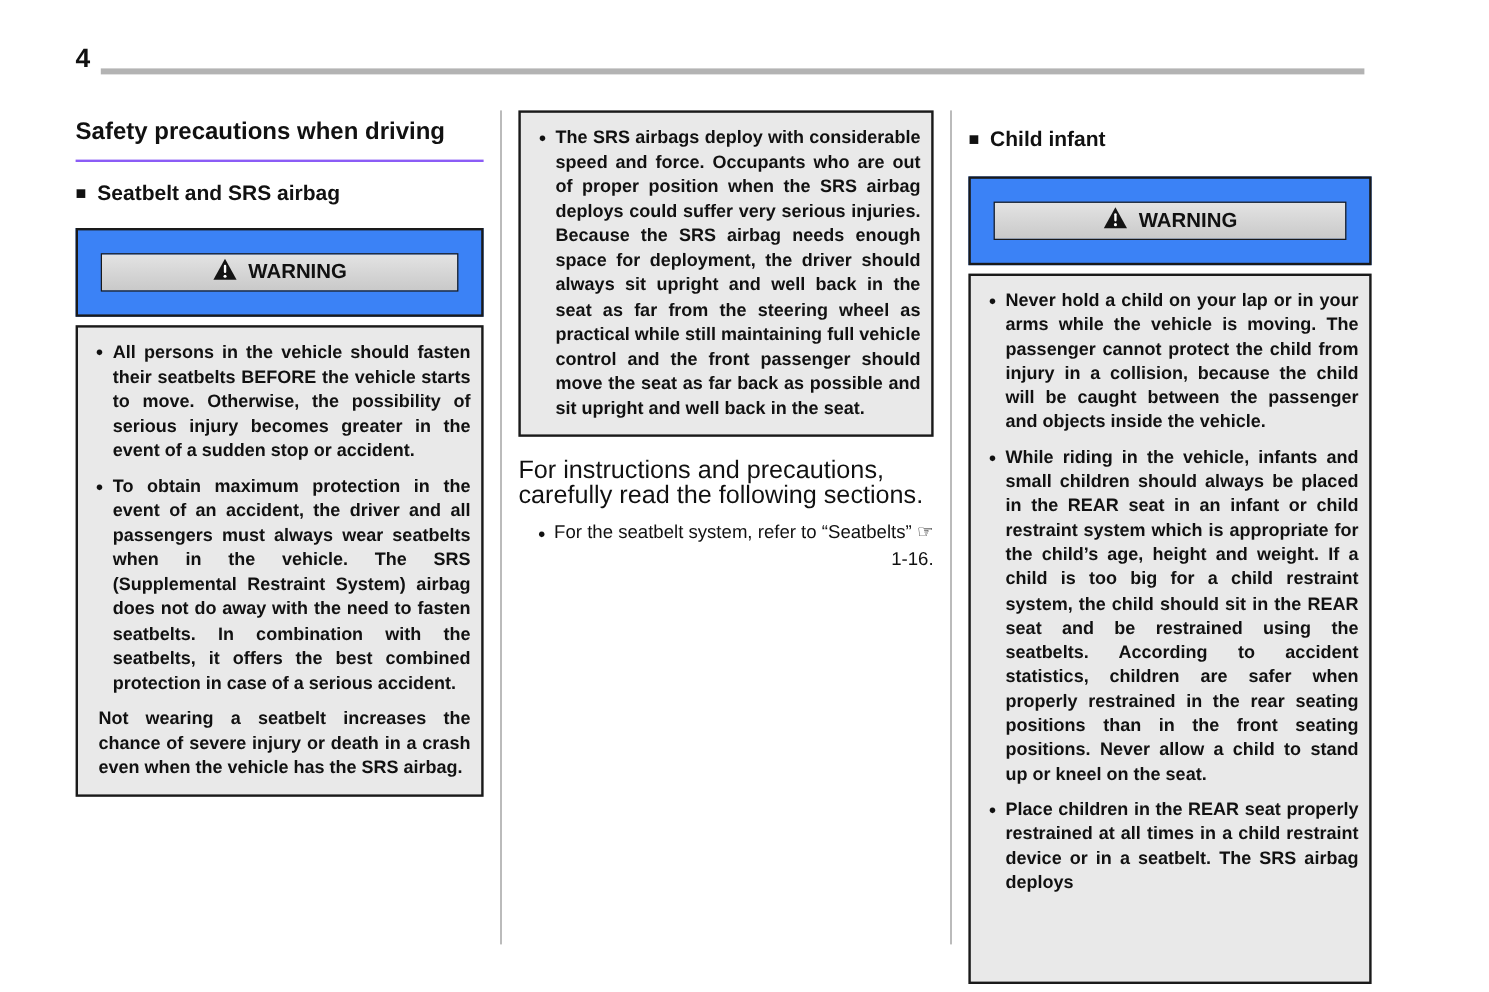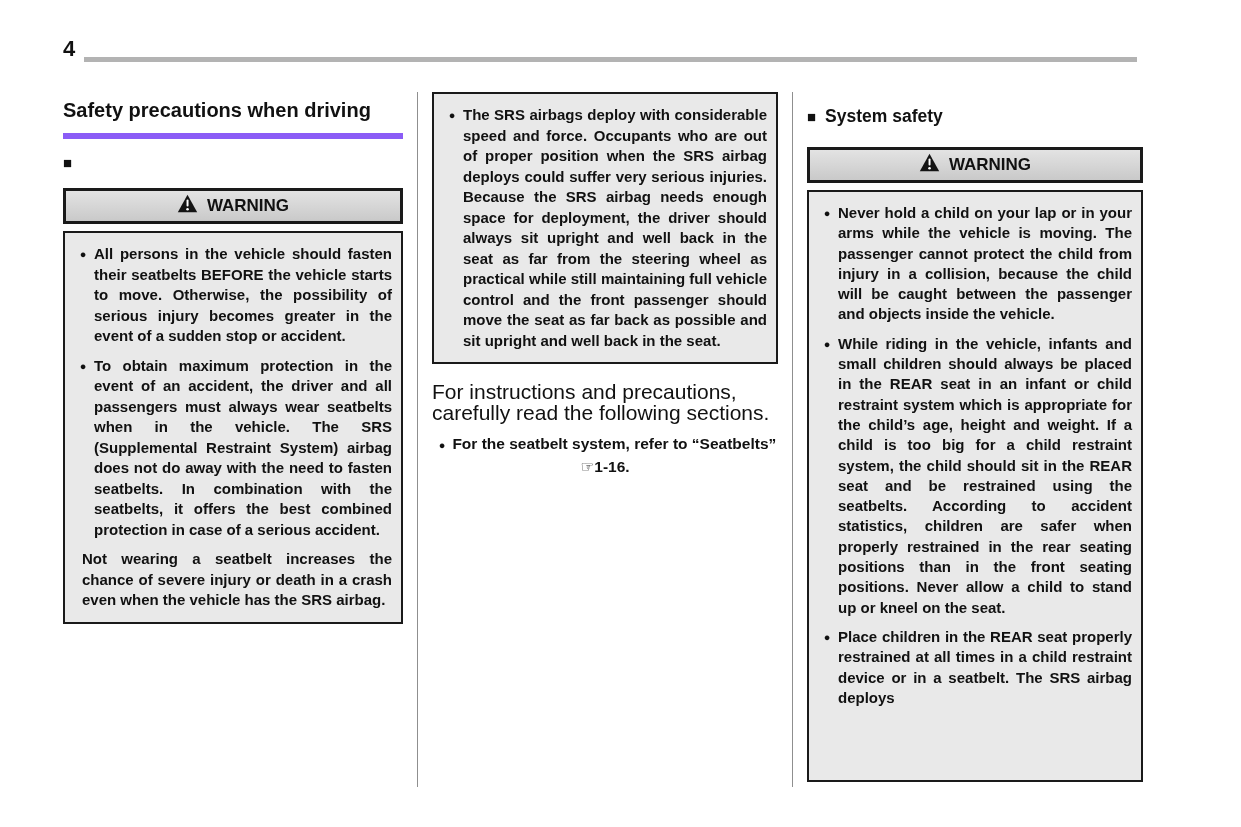--- a/index.html
+++ b/index.html
@@ -25,33 +25,33 @@
     display:flex;align-items:stretch;
   }
   .col{box-sizing:border-box;}
   .col1{width:340px;}
   .col2{width:346px;}
   .col3{flex:1;}
   .divider{width:1px;background:#8f8f8f;margin:0 14px;}
   h1.page-title{
     margin:6px 0 16px 0;
     font-size:20px;line-height:1.25;font-weight:700;
-    border-bottom:6px solid #8b5cf6;
+    border-bottom:2px solid #8b5cf6;
     padding-bottom:10px;
   }
   .section-title{
     display:flex;align-items:center;gap:9px;
     font-size:17.5px;font-weight:700;
     margin:0 0 18px 0;
   }
   .col3 .section-title{margin:14px 0 20px 0;}
   .sq-marker{font-size:15px;line-height:1;}
   .warn-head-outer{
     border:2px solid #1a1a1a;
-    padding:0;background:#ec4899;
+    padding:19px;background:#3b82f6;
   }
   .warn-head{
     border:1px solid #1a1a1a;
     background:linear-gradient(#e3e3e3,#c9c9c9);
     display:flex;align-items:center;justify-content:center;gap:9px;
     font-weight:700;font-size:17px;
     padding:3px 0;
   }
   .warn-body{
     border:2px solid #1a1a1a;
@@ -66,41 +66,42 @@
   .bullet{display:flex;margin-bottom:9px;}
   .bullet:last-child{margin-bottom:0;}
   .dot{flex:0 0 22px;width:22px;text-align:center;font-size:11px;line-height:20.5px;}
   .btext{flex:1;}
   .warn-note{margin-left:10px;margin-top:2px;}
   .intro{
     font-size:21px;font-weight:400;line-height:21px;
     margin:17px 0 10px 0;text-align:left;
   }
   .ref{
-    font-size:15.5px;font-weight:700;line-height:21px;
-    margin:0 0 11px 0;text-align:center;
+    font-size:15.5px;font-weight:400;line-height:21px;
+    margin:0 0 11px 0;text-align:right;
   }
   .ref .ref-dot{font-size:11px;padding:0 7px 0 5px;}
   .warning-icon{display:inline-block;vertical-align:middle;}
 </style>
 </head>
 <body>
 
 <div class="page">
 
   <span class="page-num">4</span>
   <div class="header-rule"></div>
 
   <div class="content">
 
     <div class="col col1">
       <h1 class="page-title">Safety precautions when driving</h1>
 
       <div class="section-title">
         <span class="sq-marker">■</span>
+        <span>Seatbelt and SRS airbag</span>
       </div>
 
       <div class="warn-head-outer">
         <div class="warn-head">
           <span class="warning-icon">
             <svg width="21" height="19" viewBox="0 0 24 22">
               <path d="M12 0.8 L23.2 21 H0.8 Z" fill="#141414"></path>
               <rect x="10.9" y="6.5" width="2.3" height="8" rx="1.1" fill="#ffffff"></rect>
               <circle cx="12.05" cy="17.6" r="1.5" fill="#ffffff"></circle>
             </svg>
@@ -137,21 +138,21 @@
       <p class="ref">
         <span class="ref-dot">●</span><span>For the seatbelt system, refer to “Seatbelts” ☞1-16.</span>
       </p>
     </div>
 
     <div class="divider"></div>
 
     <div class="col col3">
       <div class="section-title">
         <span class="sq-marker">■</span>
-        <span>System safety</span>
+        <span>Child infant</span>
       </div>
 
       <div class="warn-head-outer">
         <div class="warn-head">
           <span class="warning-icon">
             <svg width="21" height="19" viewBox="0 0 24 22">
               <path d="M12 0.8 L23.2 21 H0.8 Z" fill="#141414"></path>
               <rect x="10.9" y="6.5" width="2.3" height="8" rx="1.1" fill="#ffffff"></rect>
               <circle cx="12.05" cy="17.6" r="1.5" fill="#ffffff"></circle>
             </svg>

